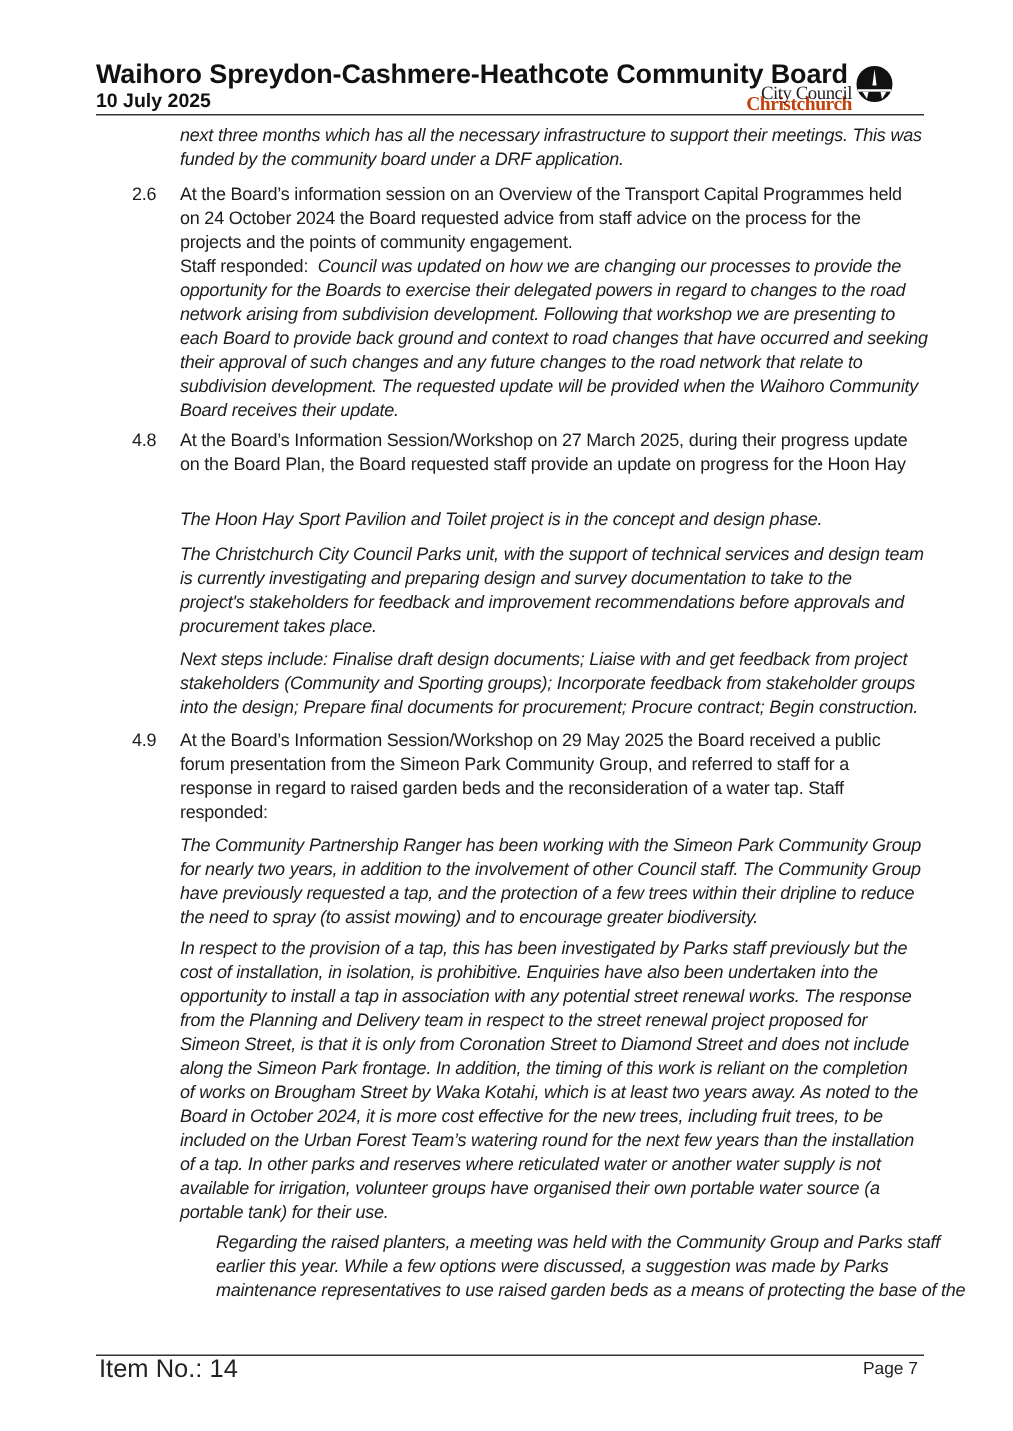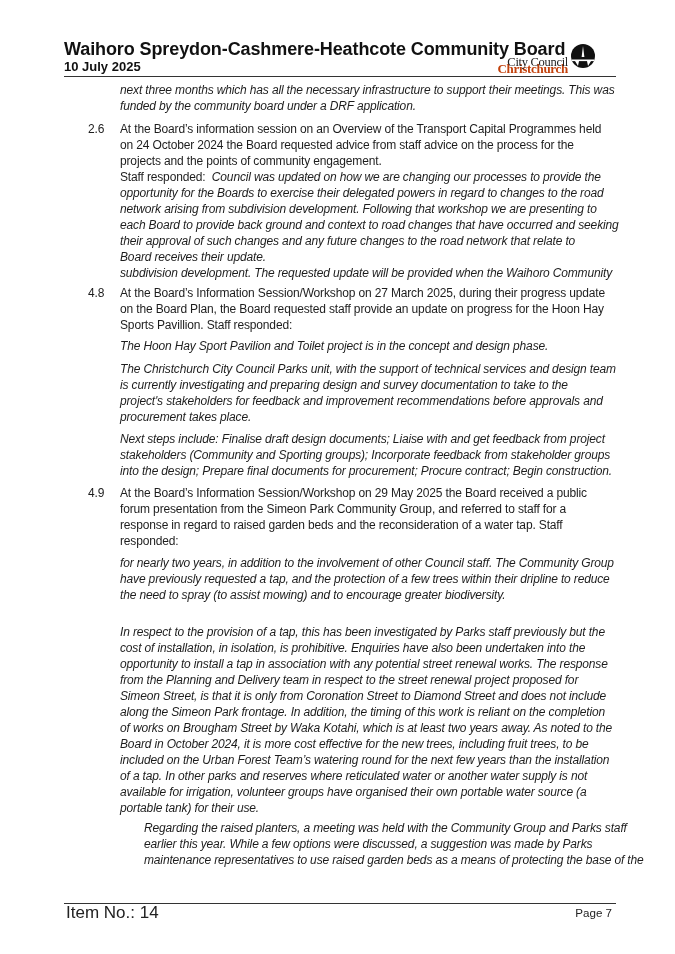--- a/index.html
+++ b/index.html
@@ -164,29 +164,28 @@
   <div class="para" style="top:121px;">
     <span class="num">2.6</span>
     <span class="line">At the Board’s information session on an Overview of the Transport Capital Programmes held</span>
     <span class="line">on 24 October 2024 the Board requested advice from staff advice on the process for the</span>
     <span class="line">projects and the points of community engagement.</span>
     <span class="line"><span>Staff responded:</span>&nbsp; <span class="italic-span">Council was updated on how we are changing our processes to provide the</span></span>
     <span class="line italic-span">opportunity for the Boards to exercise their delegated powers in regard to changes to the road</span>
     <span class="line italic-span">network arising from subdivision development. Following that workshop we are presenting to</span>
     <span class="line italic-span">each Board to provide back ground and context to road changes that have occurred and seeking</span>
     <span class="line italic-span">their approval of such changes and any future changes to the road network that relate to</span>
+    <span class="line italic-span">subdivision development. The requested update will be provided when the Waihoro Community</span>
     <span class="line italic-span">Board receives their update.</span>
-    <span class="line italic-span">subdivision development. The requested update will be provided when the Waihoro Community</span>
   </div>
 
   <div class="para" style="top:285px;">
     <span class="num">4.8</span>
     <span class="line">At the Board’s Information Session/Workshop on 27 March 2025, during their progress update</span>
     <span class="line">on the Board Plan, the Board requested staff provide an update on progress for the Hoon Hay</span>
-    <span class="line">Sports Pavillion. Staff responded:</span>
   </div>
   <div class="para italic" style="top:338px;">
     <span class="line">The Hoon Hay Sport Pavilion and Toilet project is in the concept and design phase.</span>
   </div>
   <div class="para italic" style="top:361px;">
     <span class="line">The Christchurch City Council Parks unit, with the support of technical services and design team</span>
     <span class="line">is currently investigating and preparing design and survey documentation to take to the</span>
     <span class="line">project's stakeholders for feedback and improvement recommendations before approvals and</span>
     <span class="line">procurement takes place.</span>
   </div>
@@ -197,20 +196,21 @@
   </div>
 
   <div class="para" style="top:485px;">
     <span class="num">4.9</span>
     <span class="line">At the Board’s Information Session/Workshop on 29 May 2025 the Board received a public</span>
     <span class="line">forum presentation from the Simeon Park Community Group, and referred to staff for a</span>
     <span class="line">response in regard to raised garden beds and the reconsideration of a water tap. Staff</span>
     <span class="line">responded:</span>
   </div>
   <div class="para italic" style="top:555px;">
+    <span class="line">The Community Partnership Ranger has been working with the Simeon Park Community Group</span>
     <span class="line">for nearly two years, in addition to the involvement of other Council staff.  The Community Group</span>
     <span class="line">have previously requested a tap, and the protection of a few trees within their dripline to reduce</span>
     <span class="line">the need to spray (to assist mowing) and to encourage greater biodiversity.</span>
   </div>
   <div class="para italic" style="top:624px;">
     <span class="line">In respect to the provision of a tap, this has been investigated by Parks staff previously but the</span>
     <span class="line">cost of installation, in isolation, is prohibitive. Enquiries have also been undertaken into the</span>
     <span class="line">opportunity to install a tap in association with any potential street renewal works. The response</span>
     <span class="line">from the Planning and Delivery team in respect to the street renewal project proposed for</span>
     <span class="line">Simeon Street, is that it is only from Coronation Street to Diamond Street and does not include</span>

